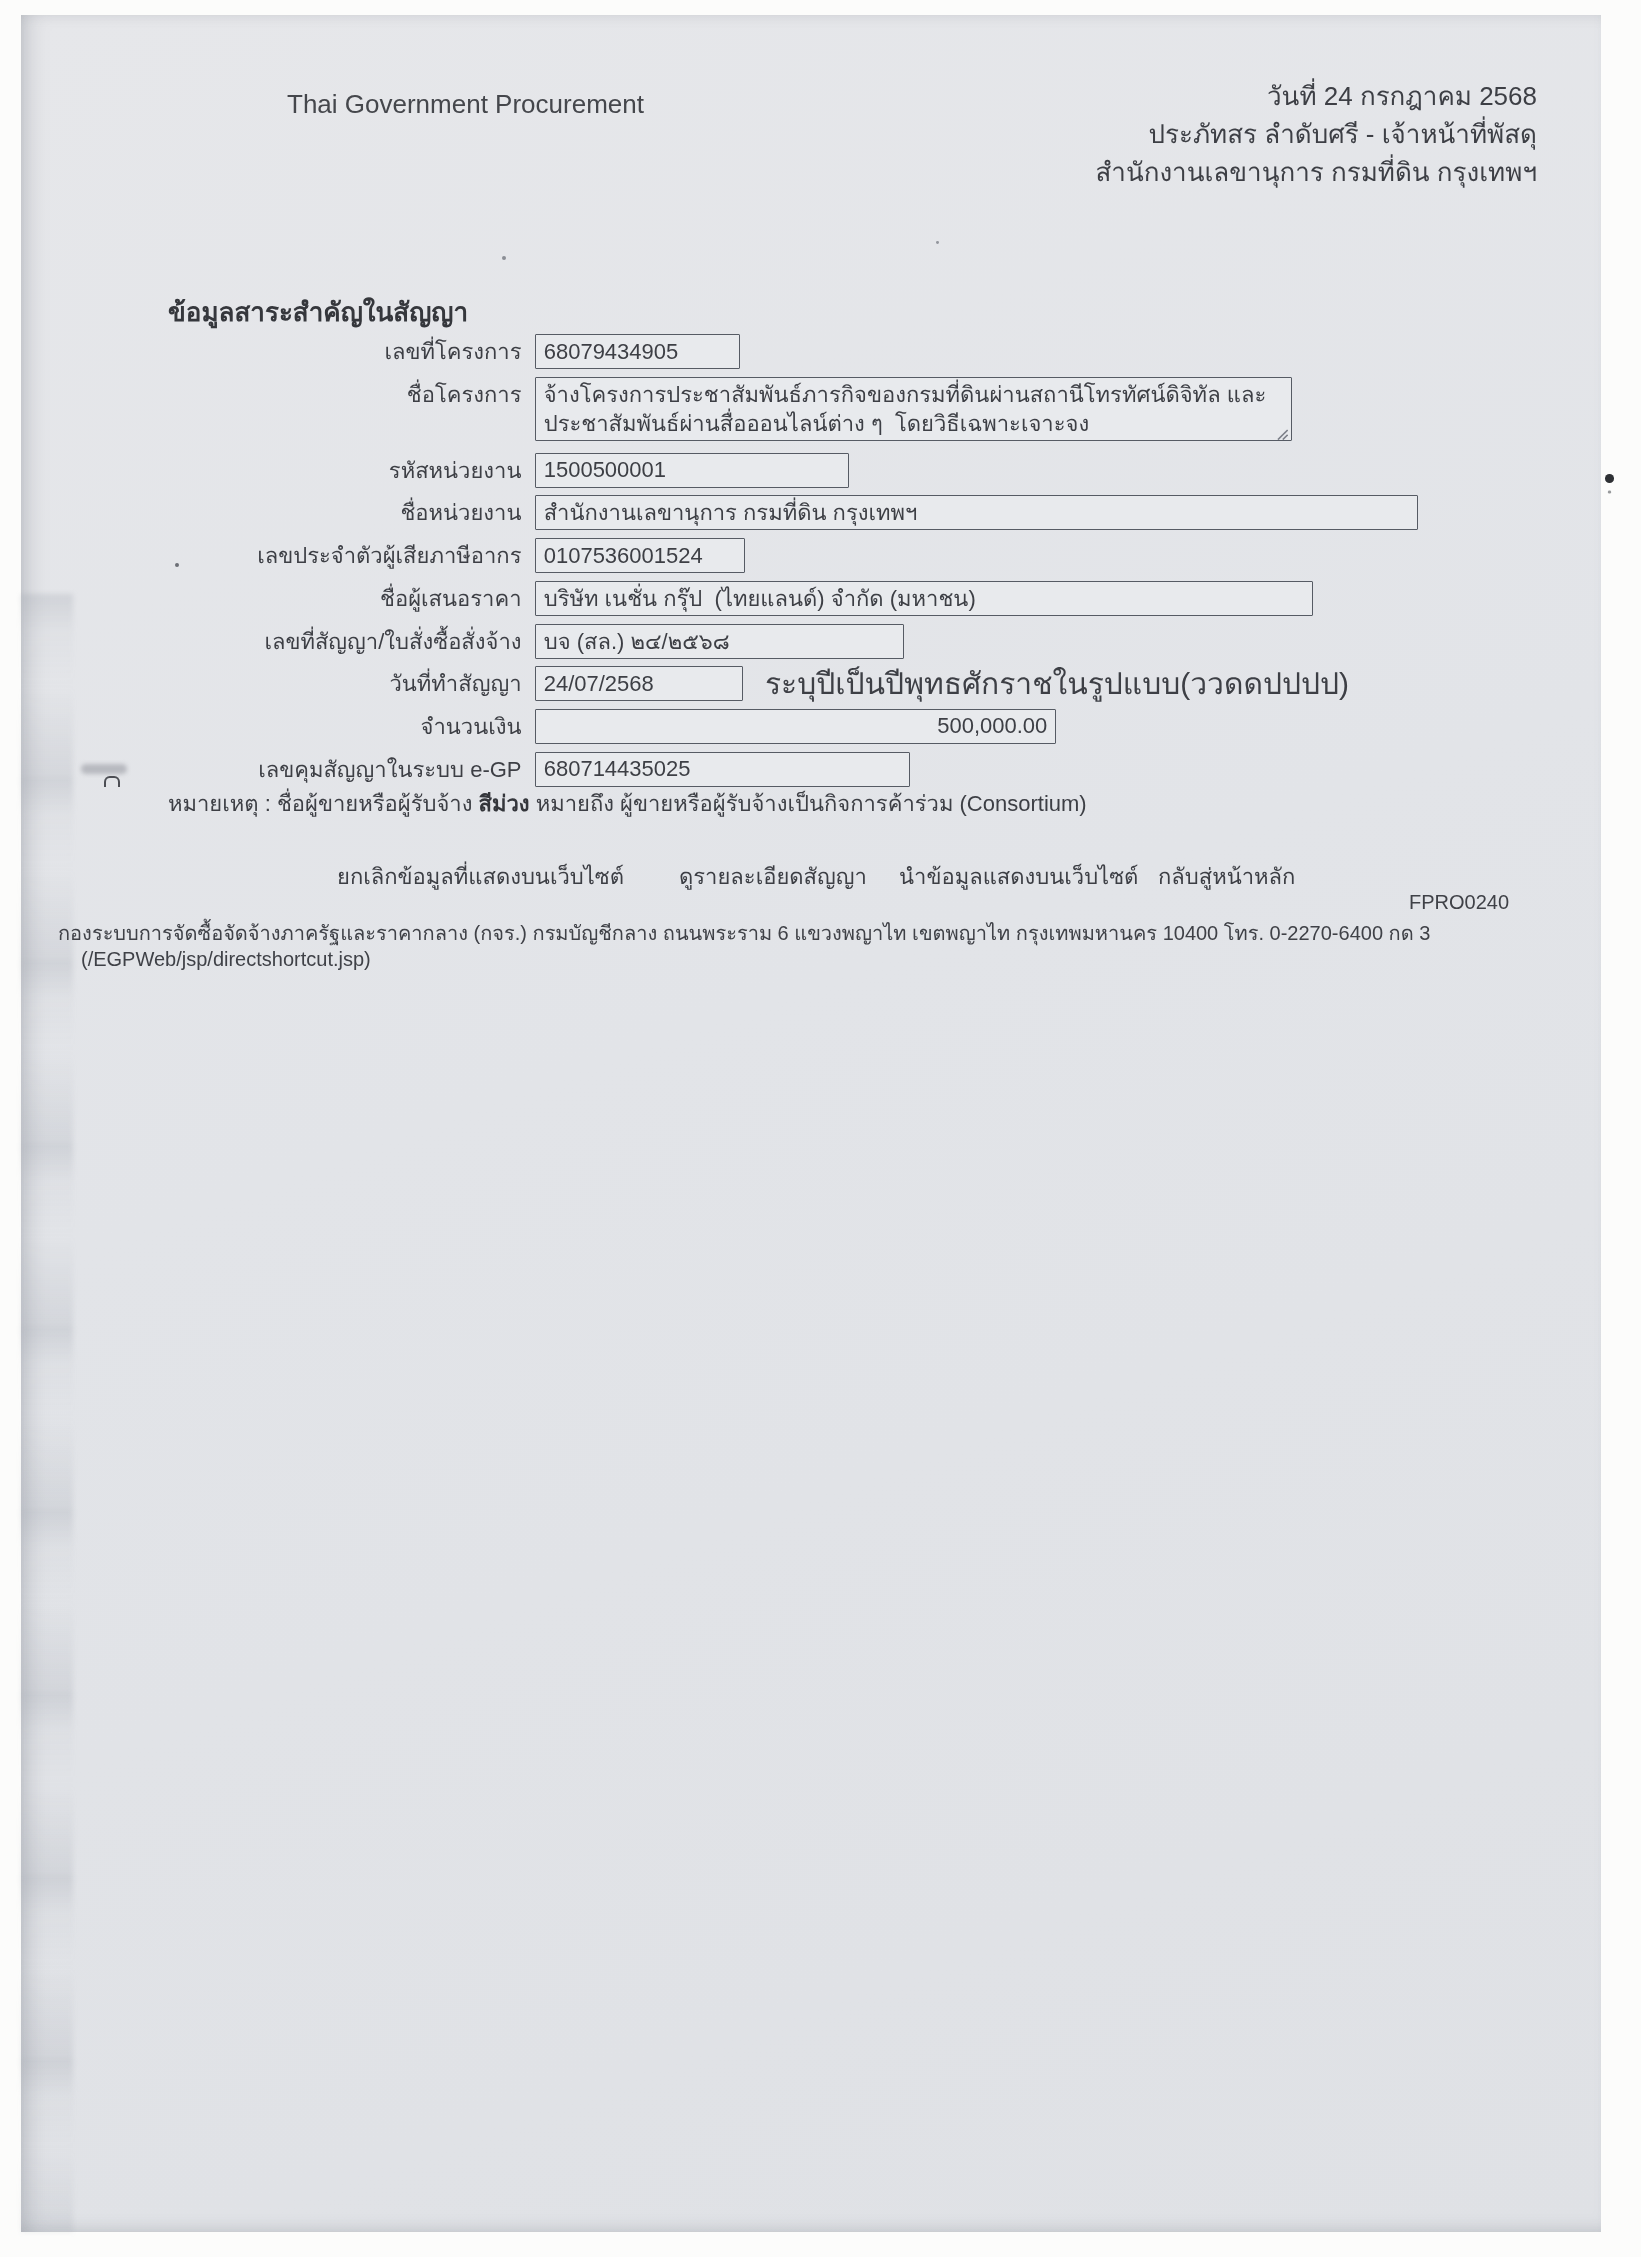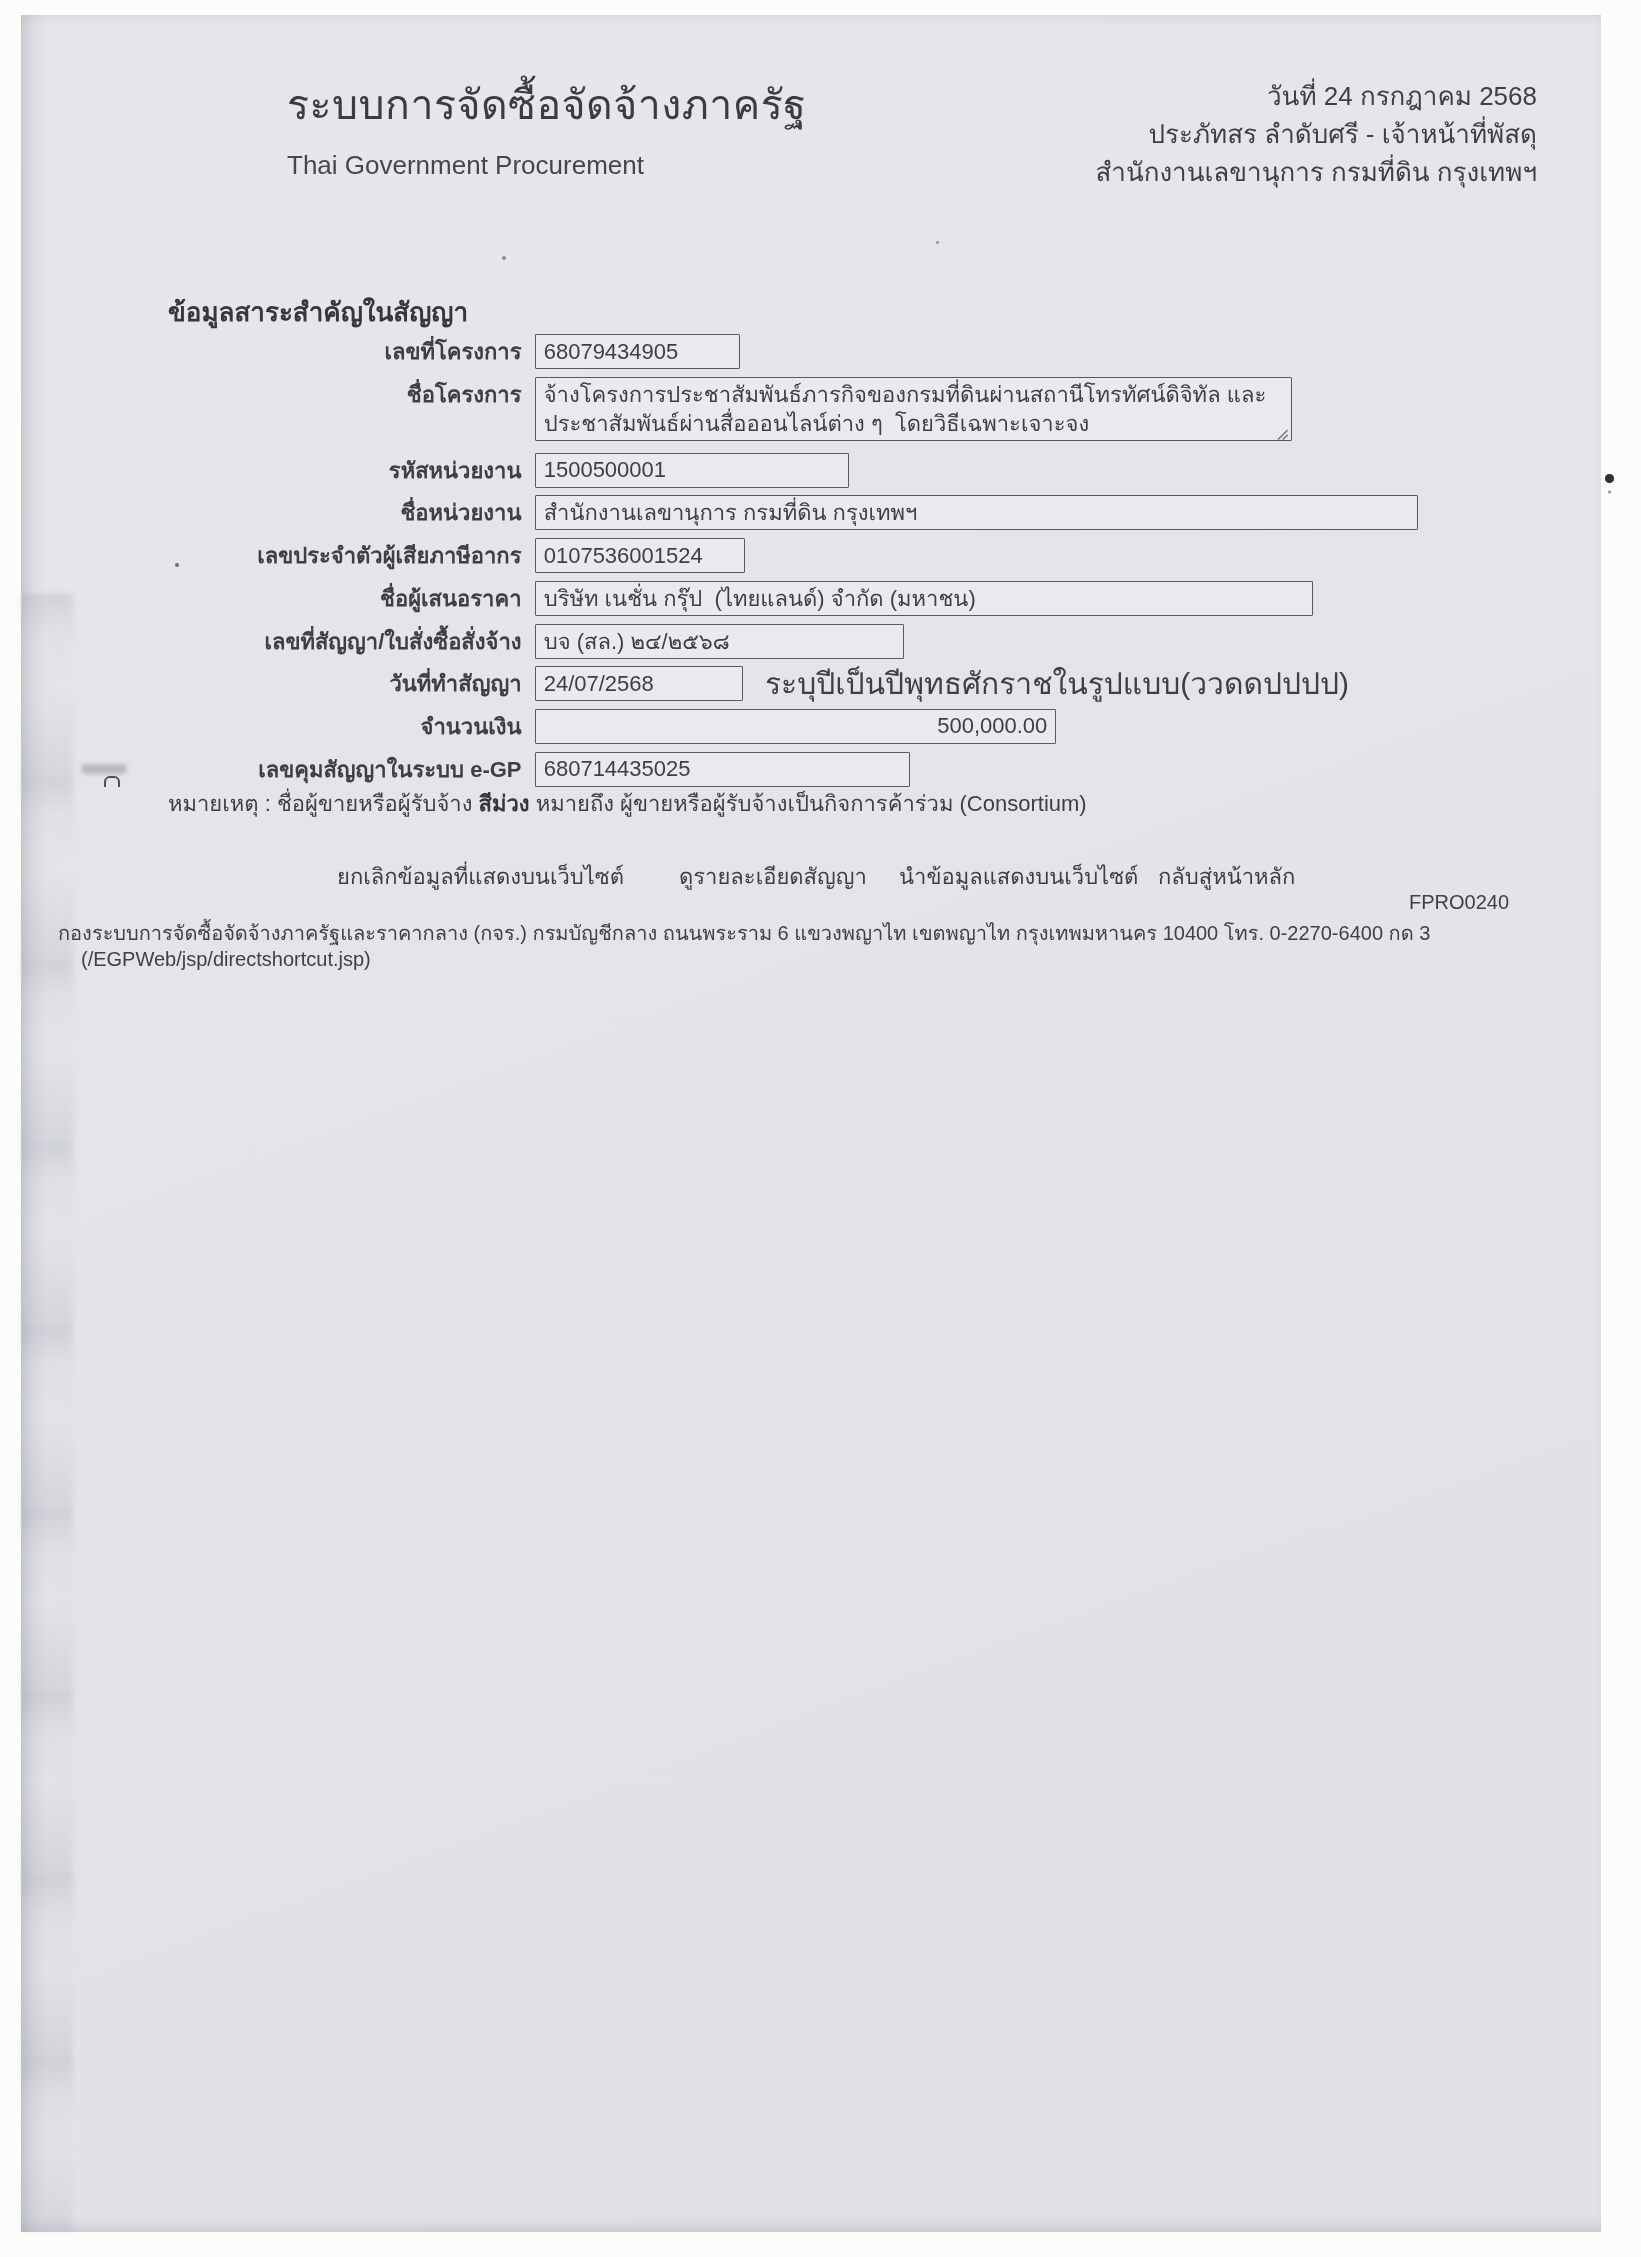--- a/index.html
+++ b/index.html
@@ -28,21 +28,21 @@
   
   .title-block{position:absolute;left:266px;top:60px;}
   .title-th{font-size:41px;color:#3a3c41;letter-spacing:0.5px;line-height:1.5;}
   .title-en{font-size:26px;color:#45474c;margin-top:13.5px;}
   .meta-block{position:absolute;right:64px;top:62px;text-align:right;font-size:26px;line-height:38px;color:#3d3f45;}
   
   .section-title{position:absolute;left:147px;top:276px;font-size:26px;font-weight:bold;color:#35373c;}
   
   .form-area{position:absolute;left:0;top:319px;width:1580px;}
   .row{display:flex;align-items:flex-start;margin-bottom:7.7px;}
-  .lbl{width:514px;padding-right:13.5px;box-sizing:border-box;text-align:right;font-size:22px;line-height:35px;color:#3d3f45;white-space:nowrap;font-weight:bold;}
+  .lbl{width:514px;padding-right:13.5px;box-sizing:border-box;text-align:right;font-size:22px;line-height:35px;color:#3d3f45;white-space:nowrap;}
   .inp{
     box-sizing:border-box;height:35px;border:1.9px solid #565b64;border-radius:1px;
     background:#e8eaed;font-family:inherit;font-size:22px;color:#3d3f45;padding:0 7.7px;outline:none;
   }
   .ta-wrap{position:relative;}
   textarea.inp{height:64px;line-height:29px;padding:1.9px 7.7px;resize:none;overflow:hidden;white-space:pre-wrap;}
   .w0{width:205px}.w2{width:314px}.w3{width:883px}.w4{width:210px}.w5{width:778px}
   .w6{width:369px}.w7{width:208px}.w8{width:521px;text-align:right}.w9{width:375px}
   .ta{width:757px;}
   .hint{font-size:30px;line-height:35px;margin-left:22px;color:#3d3f45;white-space:nowrap;}
@@ -69,21 +69,20 @@
   .curl-mark{position:absolute;left:83px;top:761px;width:11.6px;height:8.7px;border:2.9px solid #4c4e54;
     border-bottom:none;border-radius:5.8px 5.8px 0 0;}
 </style>
 </head>
 <body>
 
 <div class="paper">
   <div class="edge-waves"></div>
 
   <div class="title-block">
-    <div class="title-th">ระบบการจัดซื้อจัดจ้างภาครัฐ</div>
     <div class="title-en">Thai Government Procurement</div>
   </div>
   <div class="meta-block">
     <div>วันที่ 24 กรกฎาคม 2568</div>
     <div>ประภัทสร ลำดับศรี - เจ้าหน้าที่พัสดุ</div>
     <div>สำนักงานเลขานุการ กรมที่ดิน กรุงเทพฯ</div>
   </div>
 
   <div class="section-title">ข้อมูลสาระสำคัญในสัญญา</div>
 

